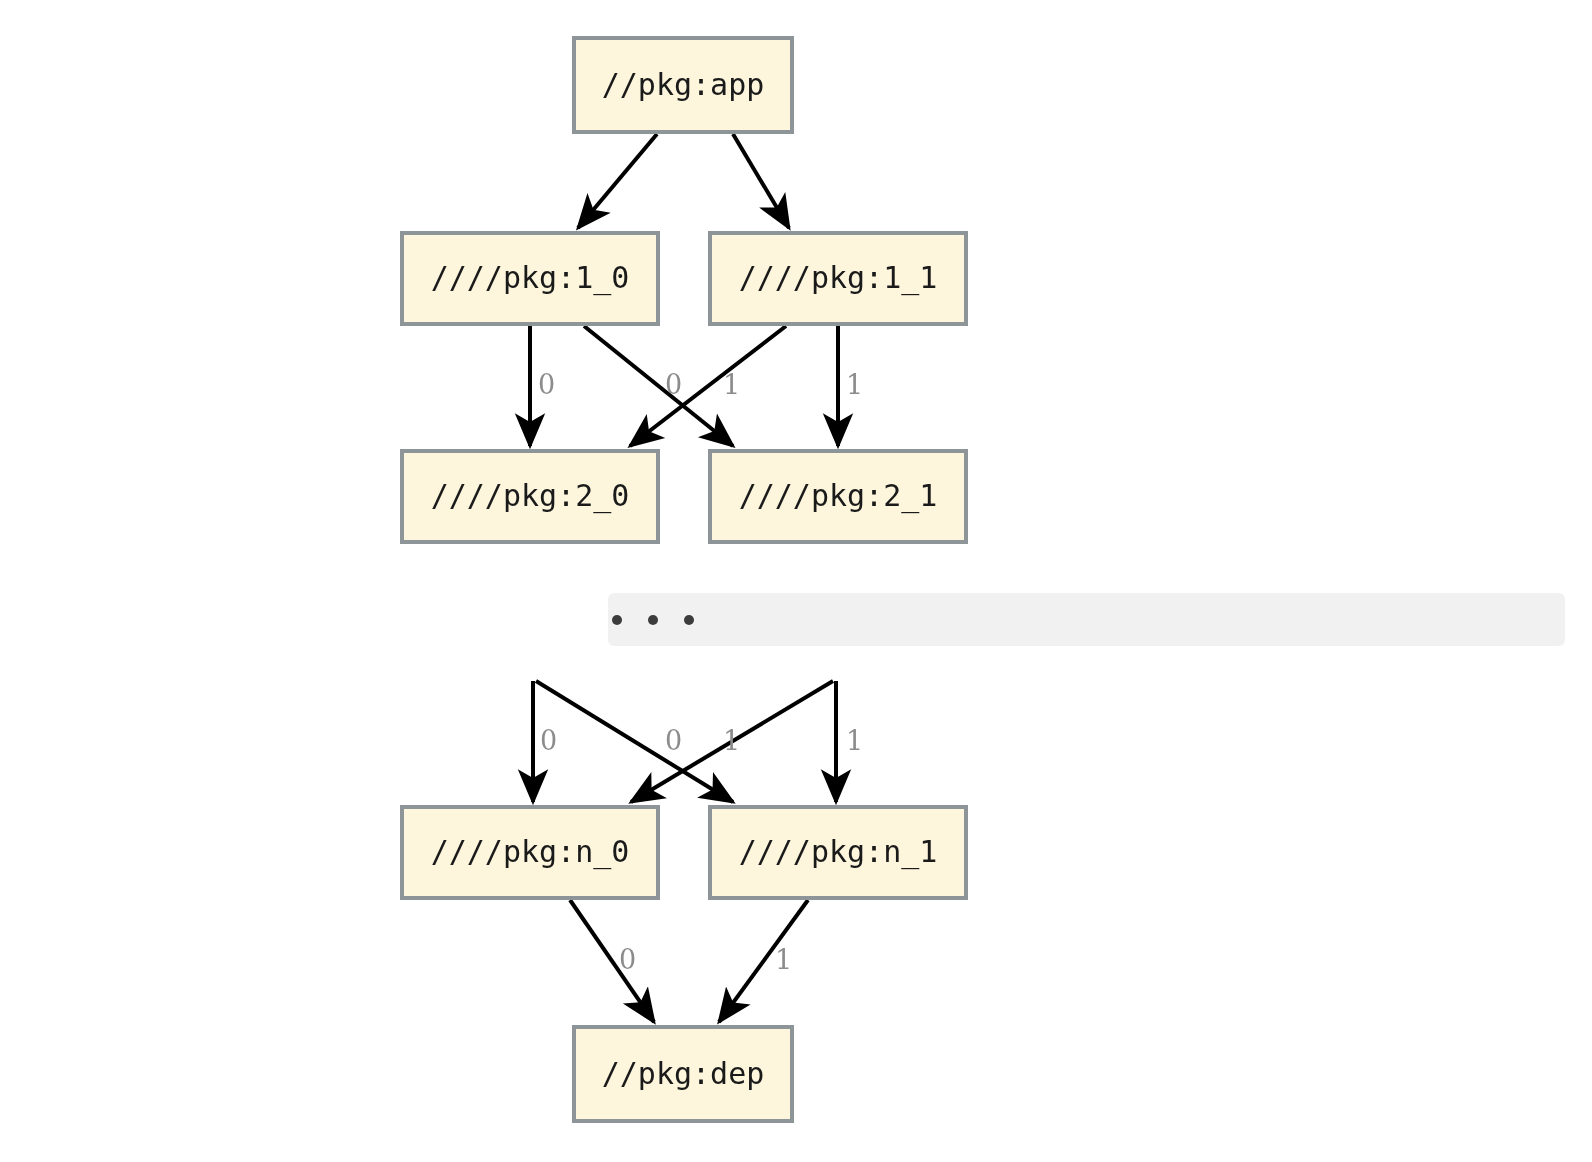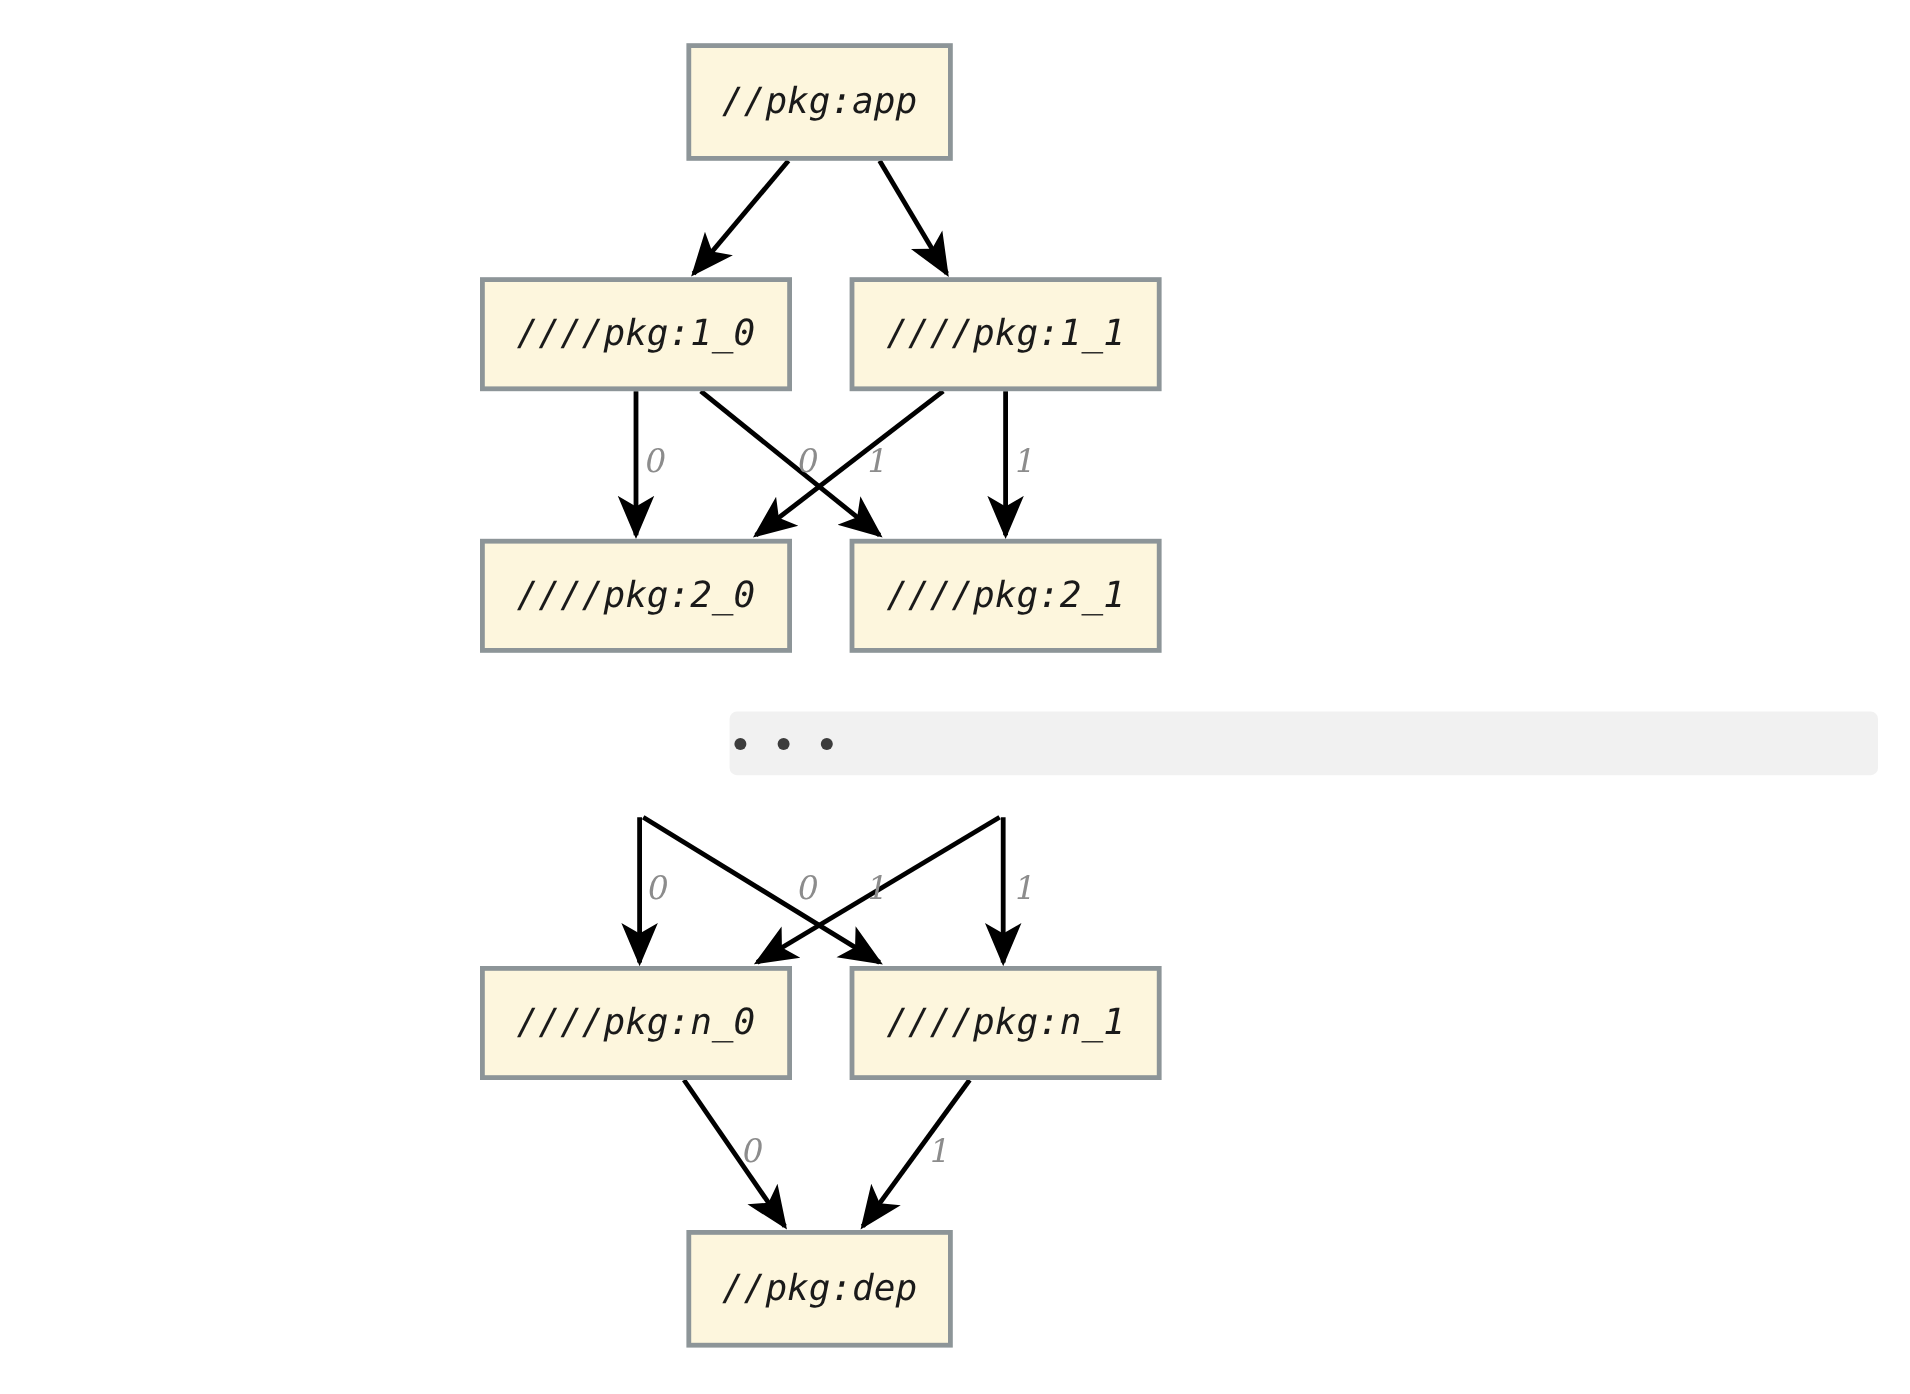--- a/index.html
+++ b/index.html
@@ -7,21 +7,20 @@
     padding: 0;
     background: #ffffff;
   }
   #canvas {
     position: relative;
     width: 1592px;
     height: 1162px;
     background: #ffffff;
     overflow: hidden;
     font-family: "DejaVu Sans Mono", monospace;
-    font-style: italic;
   }
   #graph-svg {
     position: absolute;
     left: 0;
     top: 0;
     width: 1592px;
     height: 1162px;
   }
   .node-rect {
     fill: #fdf6dd;

